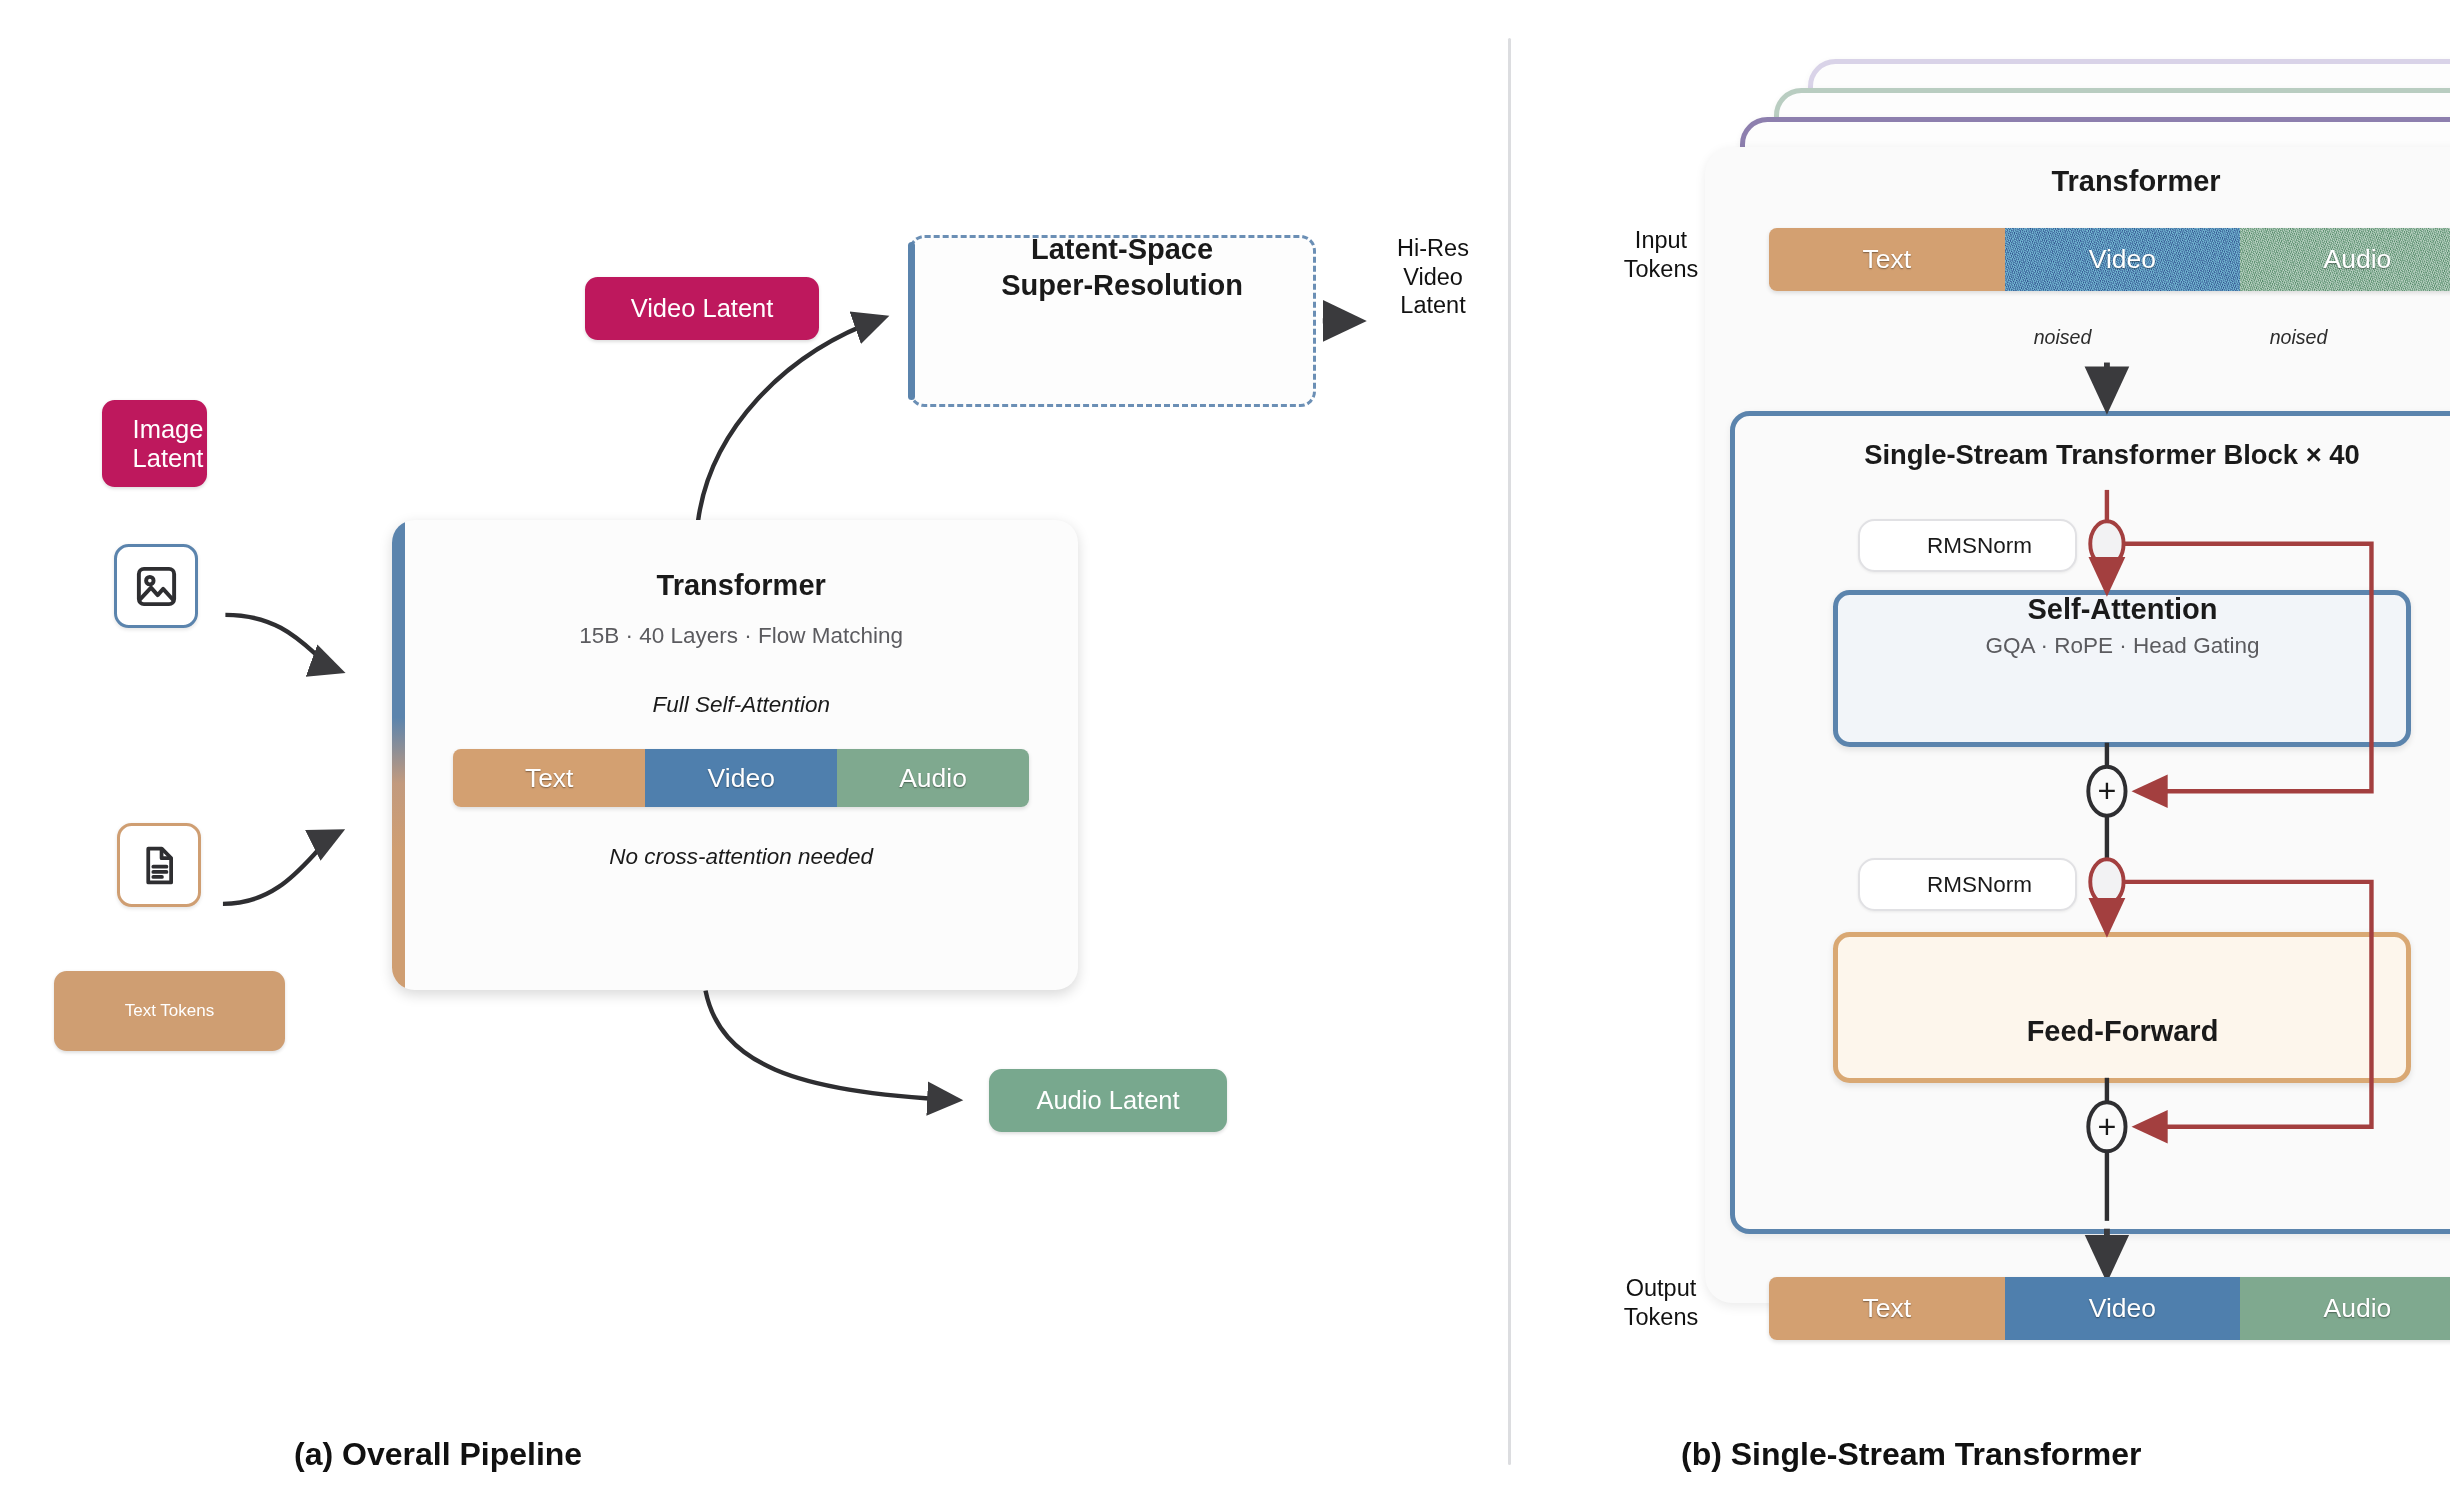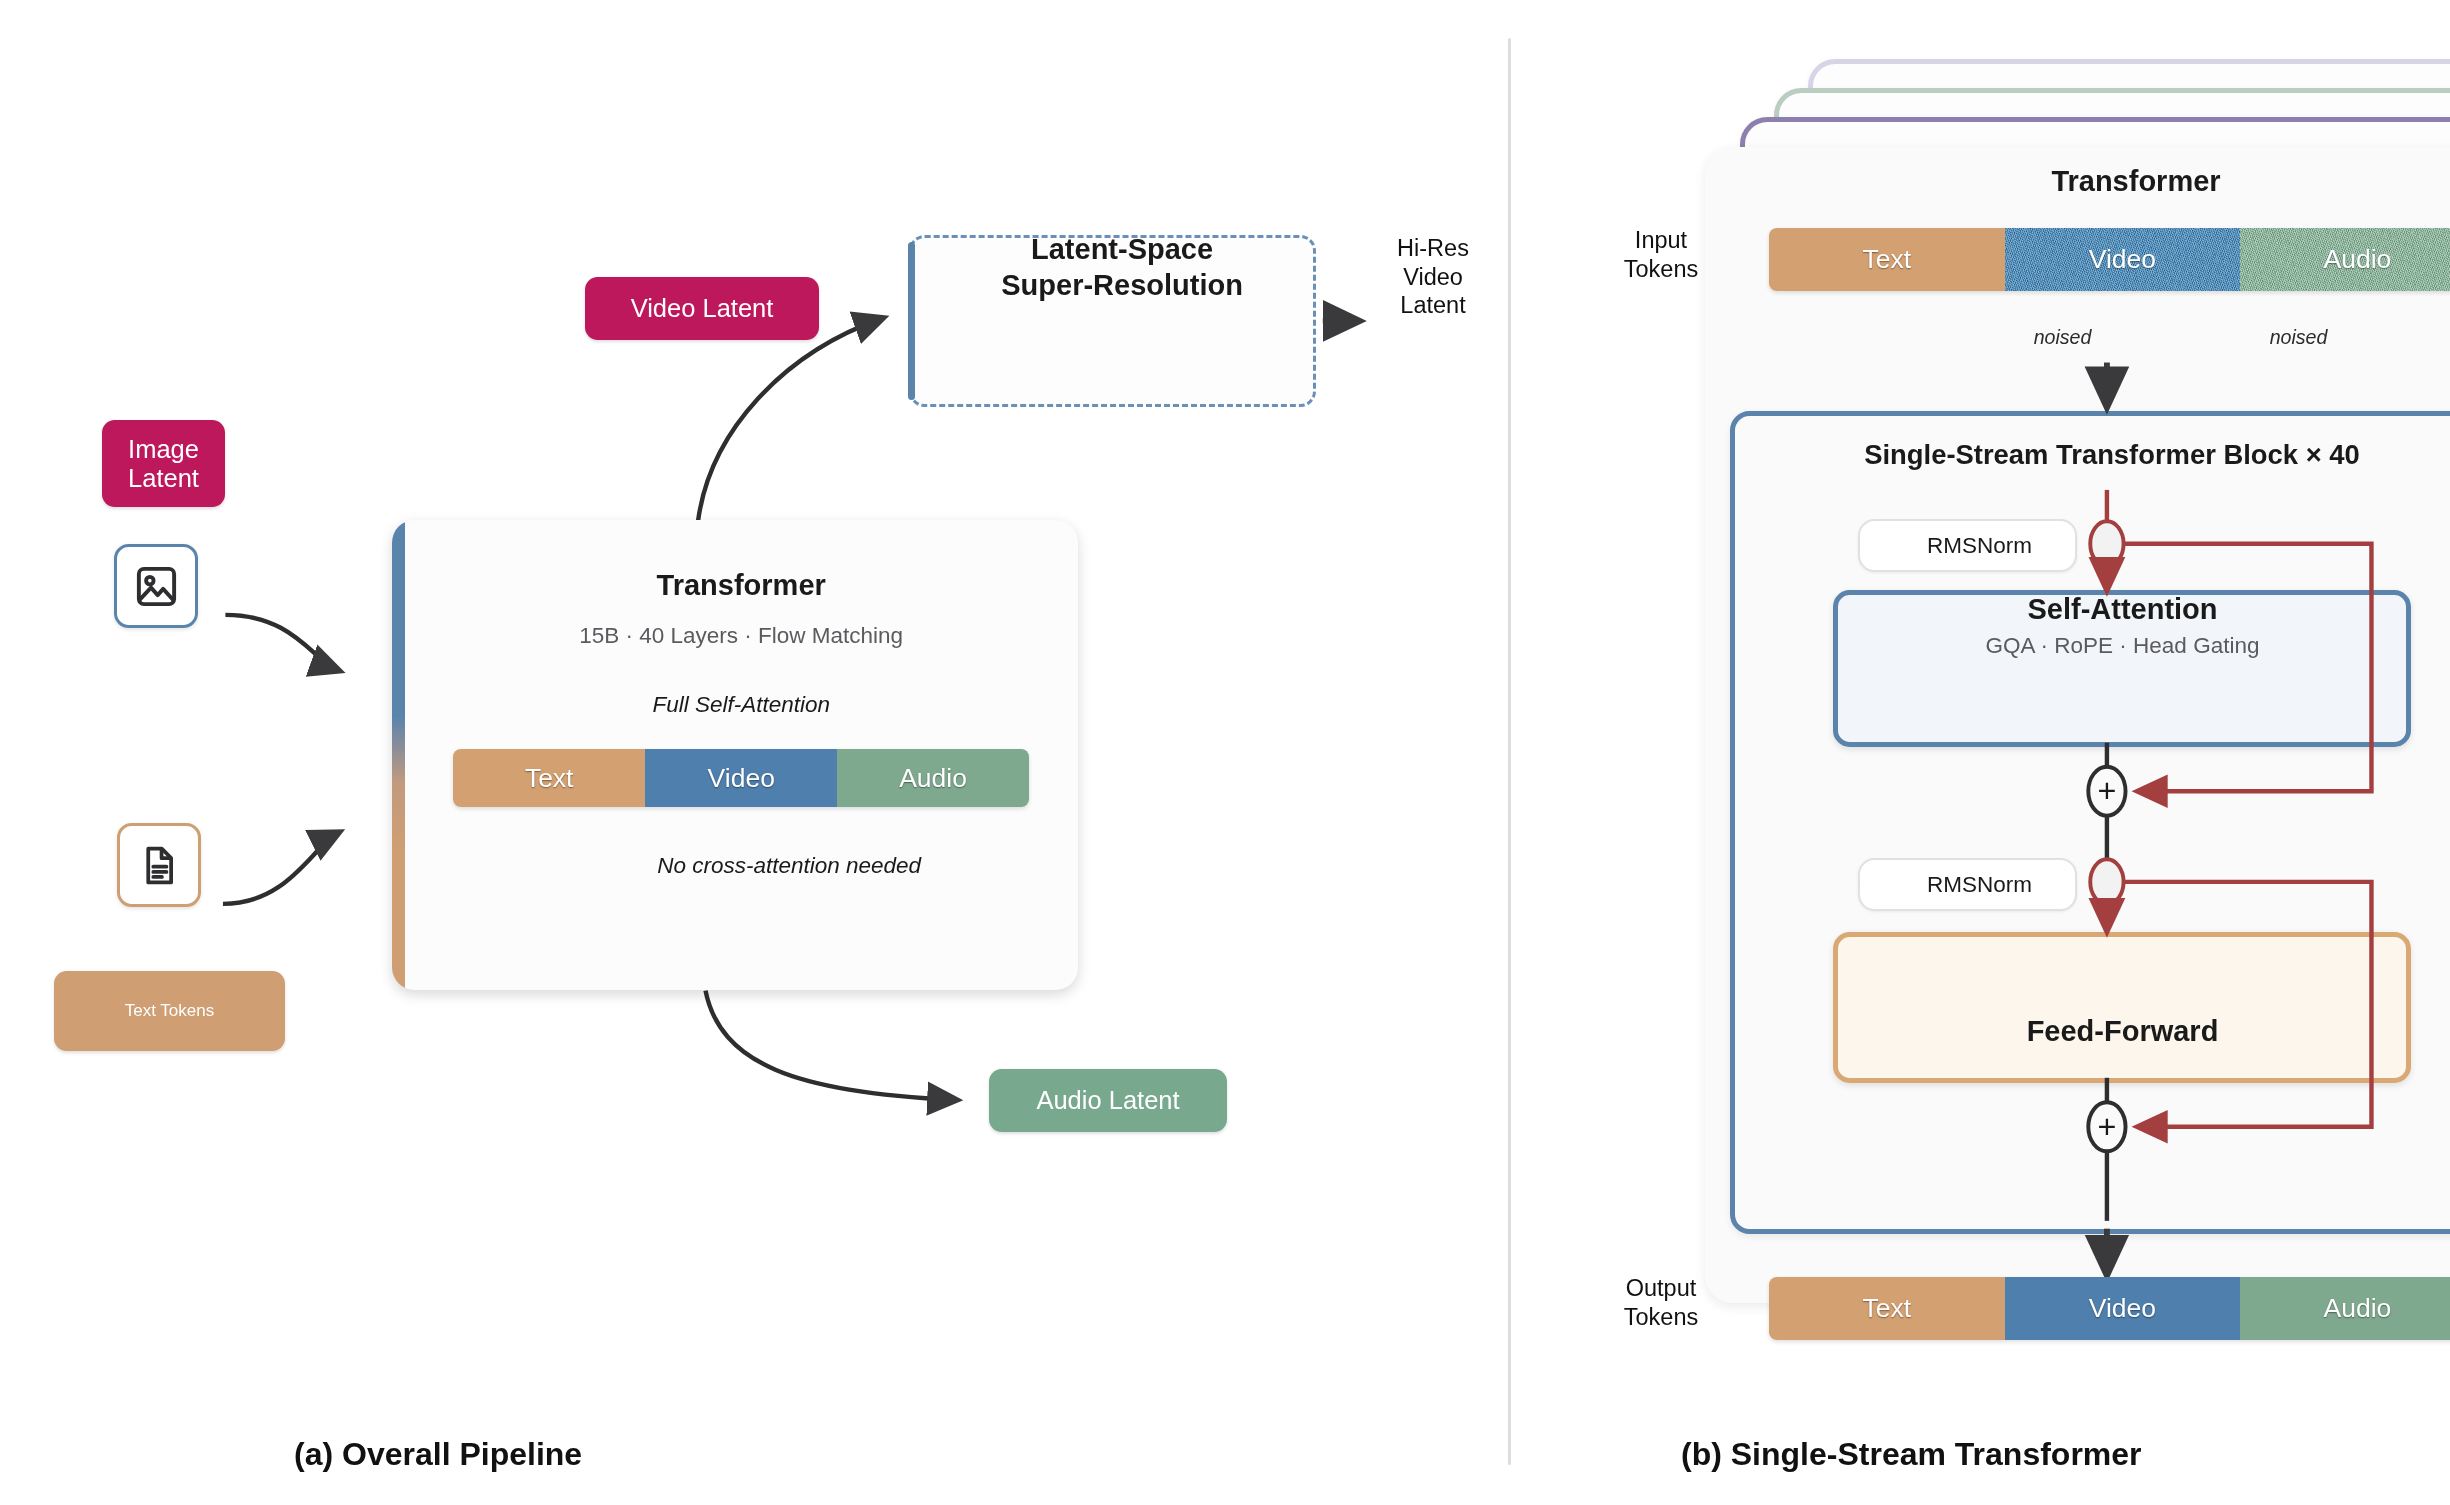--- a/index.html
+++ b/index.html
@@ -114,21 +114,21 @@
 
   <path d="M455,1845 C590,1845 640,1725 690,1700" fill="none" stroke="#2e2e31" stroke-width="9" marker-end="url(#arrA)"></path>
 
   <path d="M1425,1062 C1450,880 1600,720 1800,650" fill="none" stroke="#2e2e31" stroke-width="9" marker-end="url(#arrA)"></path>
 
   <path d="M1440,2022 C1470,2170 1620,2230 1950,2245" fill="none" stroke="#2e2e31" stroke-width="9" marker-end="url(#arrA)"></path>
 
   <path d="M2700,655 L2770,655" fill="none" stroke="#2e2e31" stroke-width="11" marker-end="url(#arrA)"></path>
 </svg>
 
-<div class="abs pill blue" style="left:102px;top:420px;width:123px;height:87px;font-size:25.5px;flex-direction:column;">
+<div class="abs pill blue" style="left:102px;top:400px;width:78px;height:87px;font-size:25.5px;flex-direction:column;padding-left:27px;">
   <span>Image</span>
   <span>Latent</span>
 </div>
 
 <div class="abs iconchip blue" style="left:114px;top:544px;width:78px;height:78px;">
   <svg width="47" height="47" viewBox="0 0 24 24" fill="none">
     <rect x="3" y="3" width="18" height="18" rx="2.6" stroke="#2e2e31" stroke-width="2"></rect>
     <circle cx="8.6" cy="9" r="1.9" stroke="#2e2e31" stroke-width="2"></circle>
     <path d="M3.6 18.6 L9.2 12.6 L12.6 16.4 L15.4 13.2 L20.4 18.8" stroke="#2e2e31" stroke-width="2" stroke-linejoin="round" stroke-linecap="round"></path>
   </svg>
@@ -168,21 +168,21 @@
       <span>Text</span>
     </div>
     <div class="modseg seg-video" style="width:33.3%;">
       <span>Video</span>
     </div>
     <div class="modseg seg-audio" style="width:33.3%;">
       <span>Audio</span>
     </div>
   </div>
 
-  <div class="abs col" style="left:12.7px;top:333px;width:673px;height:29px;margin-left:48px;">
+  <div class="abs col" style="left:12.7px;top:324px;width:673px;height:29px;">
     <span class="ital">No cross-attention needed</span>
   </div>
 </div>
 
 <div class="abs pill blue" style="left:585px;top:277px;width:234px;height:63px;font-size:25.5px;">
   <span>Video Latent</span>
 </div>
 
 <div class="abs" id="sr-box">
   <div id="sr-dash"></div>

